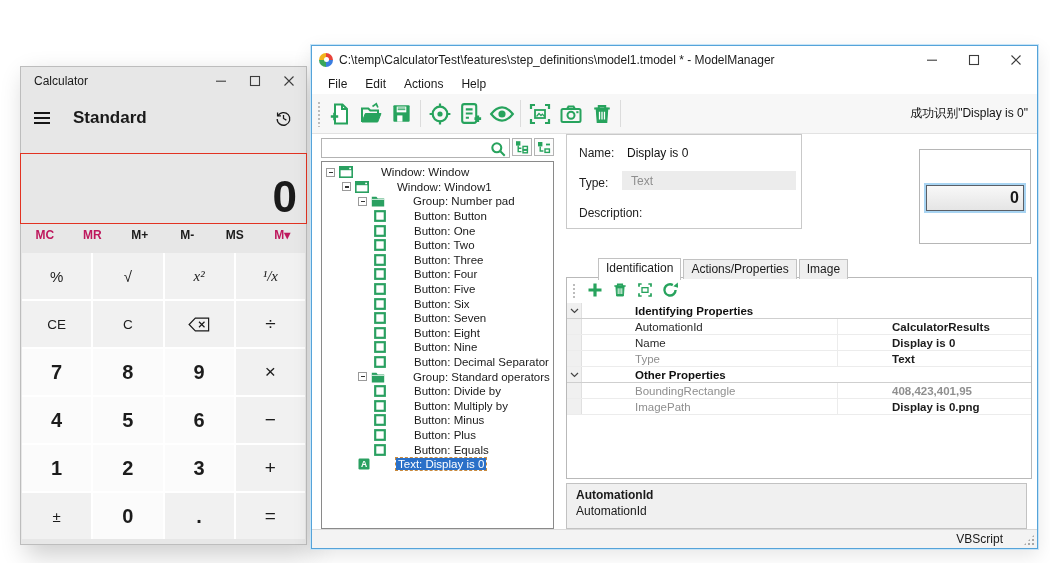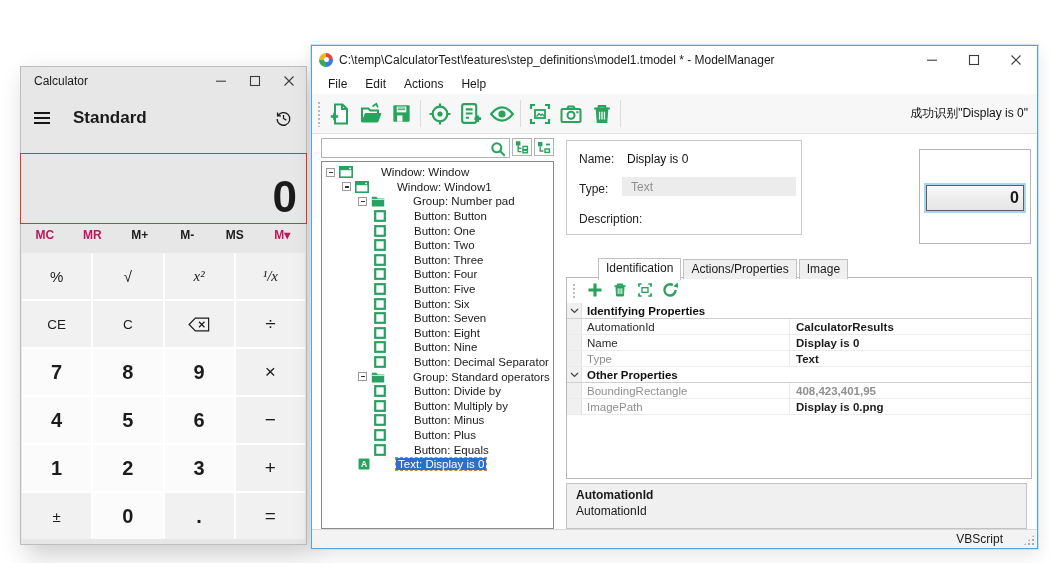--- a/index.html
+++ b/index.html
@@ -60,40 +60,40 @@
 
   .tree-box { position:absolute; left:9px; top:115px; width:233px; height:368px; border:1px solid #8a8a8a; background:#fff;
               overflow:hidden; padding-top:3px; }
   .tree-row { height:14.6px; display:flex; align-items:center; font-size:11.5px; white-space:nowrap; }
   .exp { width:9px; height:9px; border:1px solid #9a9a9a; background:#fff; margin-right:4px; position:relative; flex:0 0 9px; }
   .exp::after { content:""; position:absolute; left:1.5px; right:1.5px; top:3px; height:1.2px; background:#333; }
   .t-icon { margin-right:4px; flex:0 0 auto; display:flex; }
   .t-label { padding:0 2px;margin-left:22px; }
   .tree-row.sel .t-label { background:#2a70c8; color:#fff; outline:1px dashed #c98a3d; outline-offset:0; }
 
-  .details-box { position:absolute; left:254px; top:94px; width:236px; height:95px; border:1px solid #c9c9c9; background:#fff; font-size:12px; }
+  .details-box { position:absolute; left:254px; top:88px; width:236px; height:95px; border:1px solid #c9c9c9; background:#fff; font-size:12px; }
   .d-lbl { position:absolute; left:12px; color:#222; }
   .d-val { position:absolute; color:#111; }
   .type-field { position:absolute; left:55px; top:36px; width:174px; height:19px; background:#ececec; color:#8f8f8f;
                 font-size:12px; padding:2.5px 0 0 9px; }
 
   .preview-box { position:absolute; left:607px; top:103px; width:112px; height:95px; border:1px solid #b6b6b6; background:#fff; }
   .pv-shot { position:absolute; left:6px; top:35px; width:98px; height:26px; border:1px solid #5a5f66;
              background:linear-gradient(#f8f8f8,#e5e5e5); box-shadow:0 0 0 2px #a8d4f2;
              display:flex; align-items:center; justify-content:flex-end; padding-right:4px; font-size:16px; font-weight:700; }
 
   .tabs { position:absolute; left:250px; top:211px; display:flex; align-items:center; height:21px; z-index:3;margin-left:36px; }
   .tab { font-size:12px; padding:2px 7px 3px; border:1px solid #c2c2c2; border-bottom:none; background:#efefef; margin-right:2px; position:relative; top:1px; }
   .tab.active { background:#fff; padding-bottom:5px; top:1px; z-index:4; }
 
   .tab-panel { position:absolute; left:254px; top:231px; width:466px; height:202px; border:1px solid #b9b9b9; background:#fff; z-index:2; }
   .panel-toolbar { height:24px; display:flex; align-items:center; padding-left:2px; gap:5px; }
   .pt-btn { width:20px; height:20px; display:flex; align-items:center; justify-content:center; }
   .pgrid { position:absolute; left:0; right:0; top:25px; }
-  .prow { display:flex; height:16px; align-items:stretch; font-size:11.5px; border-bottom:1px solid #ececec; }
+  .prow { display:flex; height:16px; align-items:stretch; font-size:11.5px; border-bottom:1px solid #ececec;gap:48px; }
   .prow .gut { flex:0 0 15px; background:#f0f0f0; border-right:1px solid #e0e0e0; display:flex; align-items:center; justify-content:center; }
   .prow.cat { font-weight:700; border-bottom:1px solid #cfcfcf; }
   .prow.cat .ct { padding:1.5px 0 0 5px; color:#101010; }
   .prow .lb { flex:0 0 208px; padding:1.5px 0 0 5px; border-right:1px solid #ececec; color:#2b2b2b; }
   .prow .vl { flex:1; padding:1.5px 0 0 6px; font-weight:700; color:#1c1c1c; }
   .ldim { color:#8f8f8f !important; }
   .vdim { color:#8f8f8f !important; }
 
   .help-box { position:absolute; left:254px; top:437px; width:461px; height:46px; border:1px solid #c2c2c2; background:#f0f0f0;
               padding:4px 9px; font-size:12px; }

